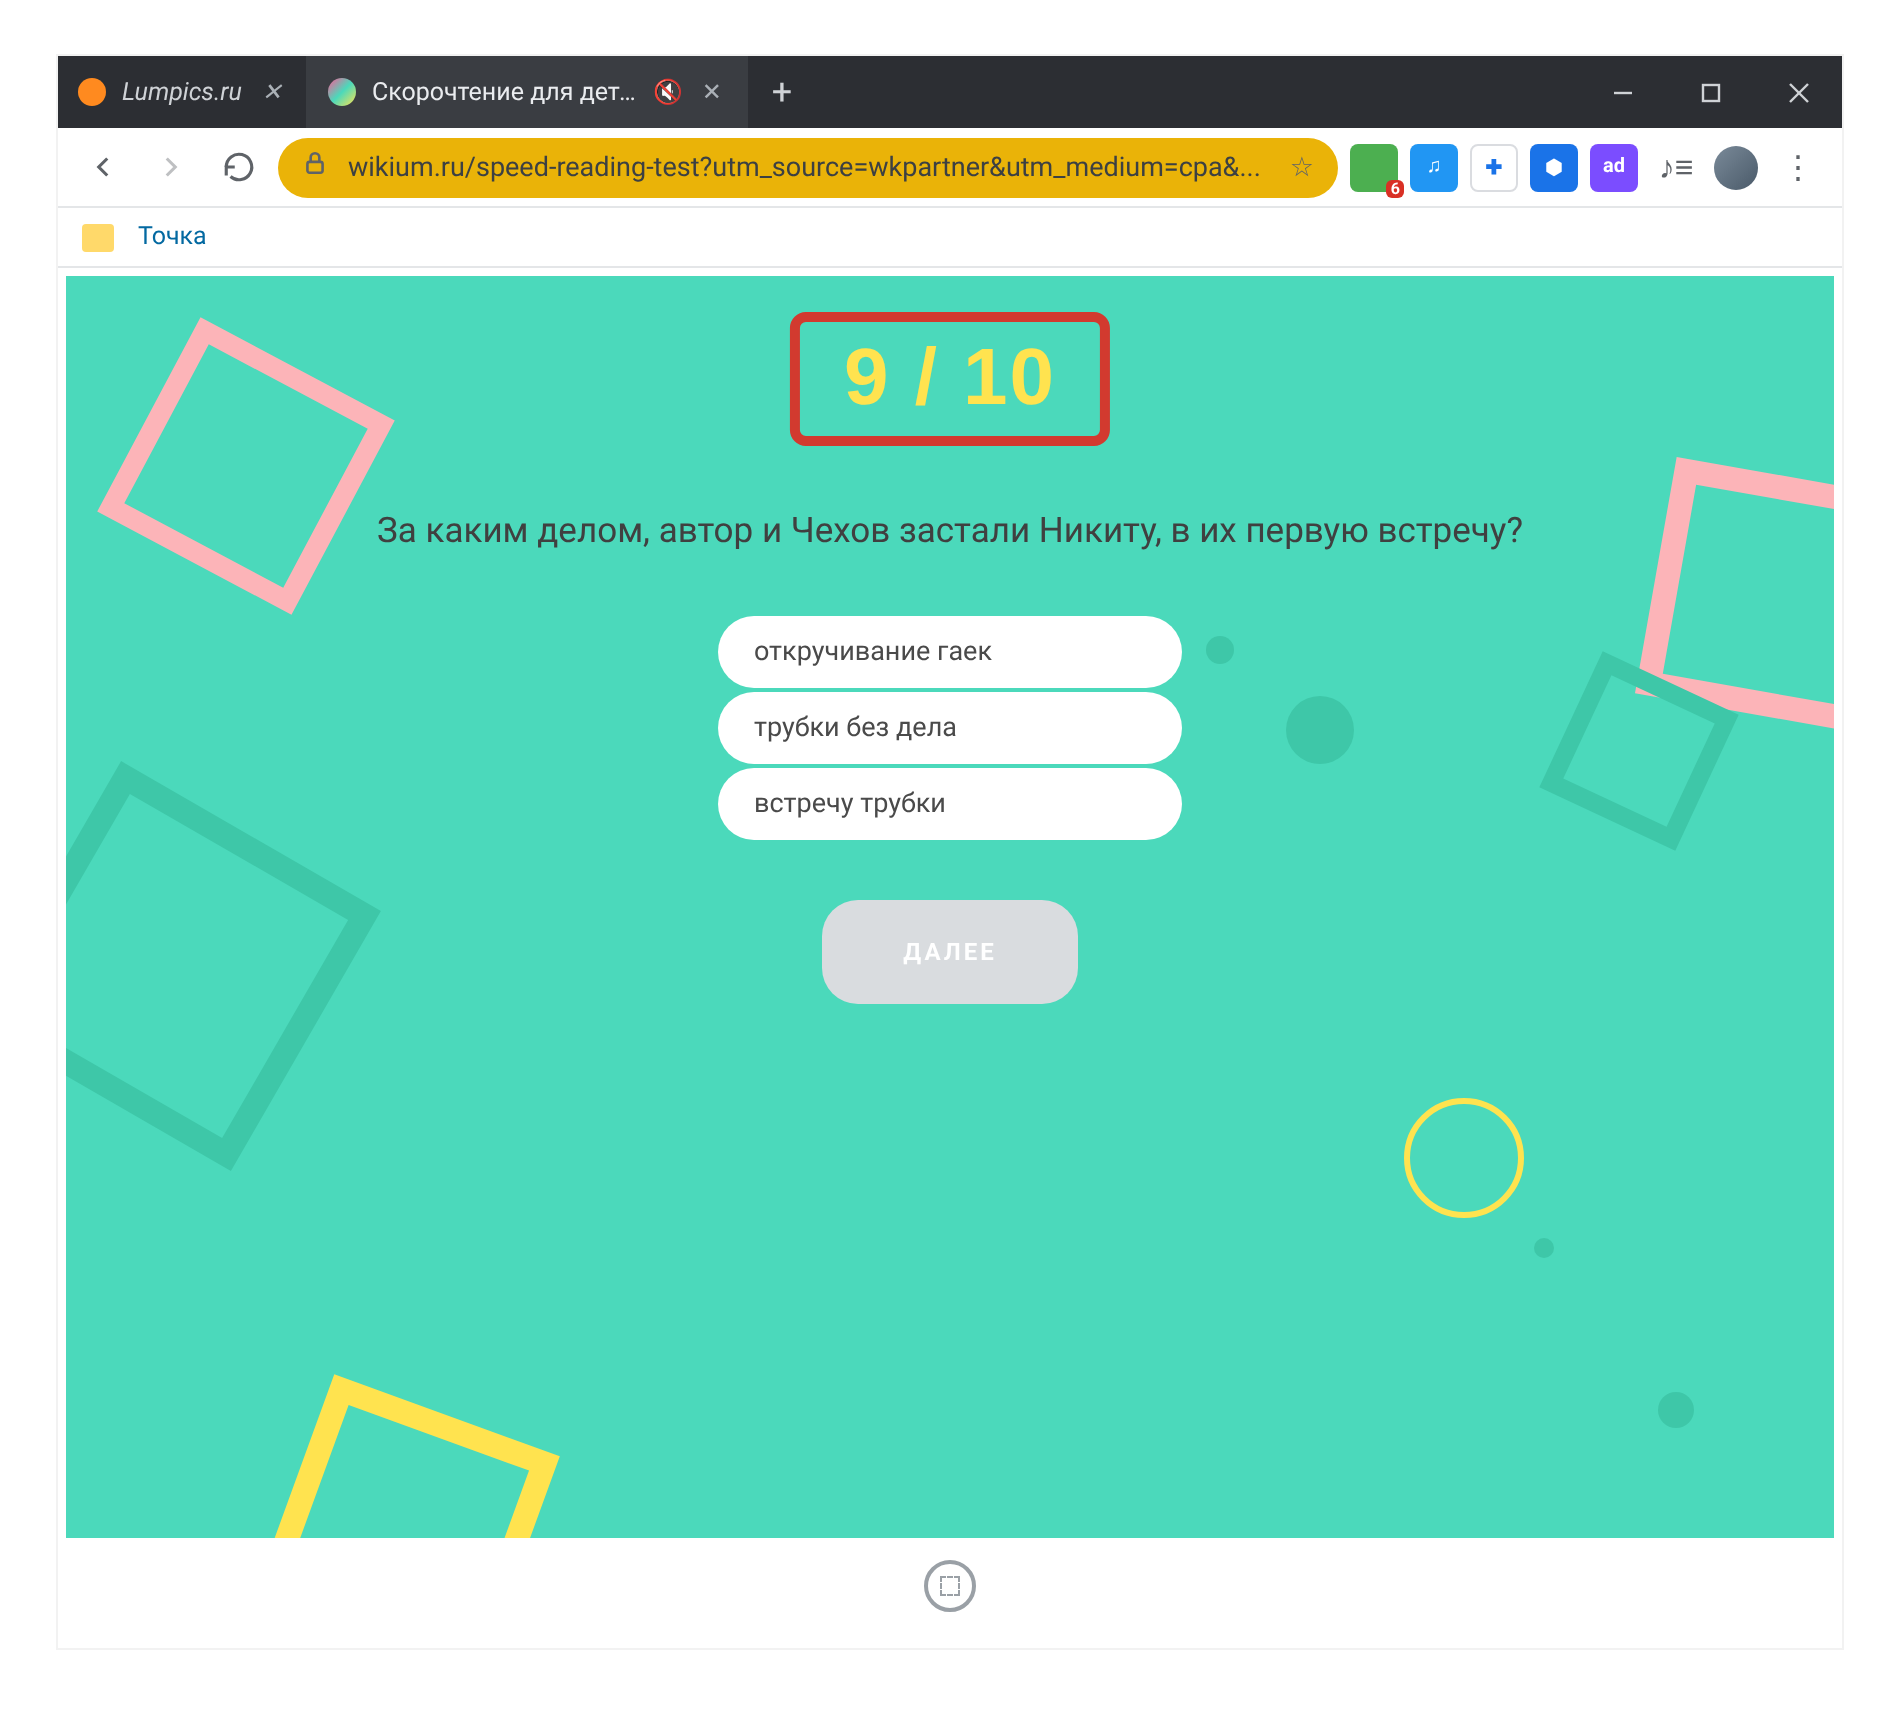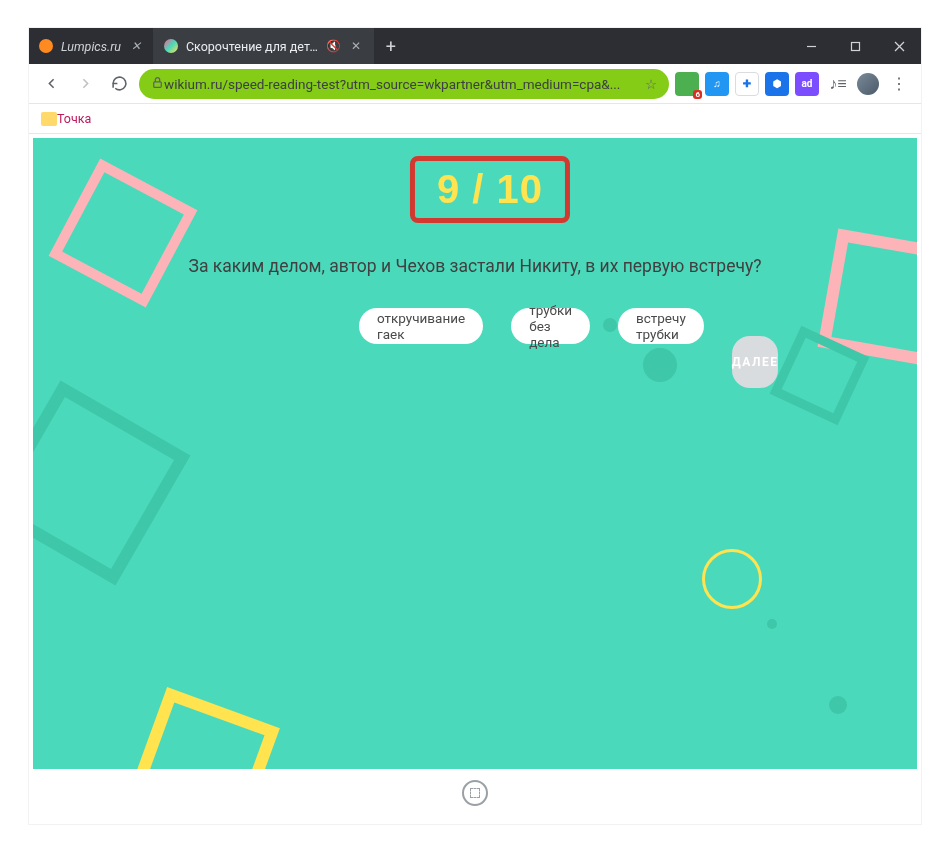--- a/index.html
+++ b/index.html
@@ -15,53 +15,53 @@
 .tab .title { overflow: hidden; text-overflow: ellipsis; white-space: nowrap; flex: 1; }
 .tab .mute, .tab .close { width: 14px; height: 14px; display: flex; align-items: center; justify-content: center; font-size: 12px; color: #aab0b6; }
 .newtab { width: 34px; display: flex; align-items: center; justify-content: center; font-size: 18px; color: #cfd2d6; }
 .win-controls { margin-left: auto; display: flex; }
 .win-controls div { width: 44px; display: flex; align-items: center; justify-content: center; color: #cfd2d6; }
 .win-controls svg { width: 11px; height: 11px; }
 
 .toolbar { height: 40px; background: #fff; display: flex; align-items: center; padding: 0 8px; gap: 6px; border-bottom: 1px solid #e4e6e8; }
 .tbtn { width: 28px; height: 28px; display: flex; align-items: center; justify-content: center; color: #5f6368; border-radius: 50%; }
 .tbtn svg { width: 17px; height: 17px; }
-.omnibox { flex: 1; height: 30px; background: #84cc16; border-radius: 15px; display: flex; align-items: center; padding: 0 12px; font-size: 13.5px; color: #3c4043; }
+.omnibox { flex: 1; height: 30px; background: #eab308; border-radius: 15px; display: flex; align-items: center; padding: 0 12px; font-size: 13.5px; color: #3c4043; gap: 10px; }
 .omnibox .lock { color: #5f6368; }
 .omnibox .url { flex: 1; overflow: hidden; white-space: nowrap; text-overflow: ellipsis; }
 .omnibox .star { color: #5f6368; }
 .ext { width: 24px; height: 24px; border-radius: 4px; display: flex; align-items: center; justify-content: center; font-size: 10px; font-weight: 700; color: #fff; position: relative; }
 .ext .badge { position: absolute; right: -3px; bottom: -3px; background: #d93025; color: #fff; font-size: 8px; padding: 0 2px; border-radius: 3px; }
 .avatar { width: 22px; height: 22px; border-radius: 50%; background: linear-gradient(135deg,#7a8a99,#4a5a69); }
 
-.bookmarks { height: 30px; background: #fff; display: flex; align-items: center; padding: 0 12px; gap: 0; font-size: 12.5px; color: #be185d; border-bottom: 1px solid #e4e6e8; }
+.bookmarks { height: 30px; background: #fff; display: flex; align-items: center; padding: 0 12px; gap: 12px; font-size: 12.5px; color: #0369a1; border-bottom: 1px solid #e4e6e8; }
 .bm-folder { width: 16px; height: 14px; background: #ffd96a; border-radius: 2px; }
 
 
 .content { flex: 1; position: relative; overflow: hidden; background: #fff; padding: 4px 4px 0; }
 .quiz { position: absolute; inset: 4px 4px 55px 4px; background: #4bd9bb; overflow: hidden; }
 .deco-square { position: absolute; border-style: solid; transform: rotate(15deg); }
 .deco1 { width: 110px; height: 110px; left: 35px; top: 40px; border: 10px solid #fcb4b8; transform: rotate(28deg); }
 .deco2 { width: 150px; height: 150px; left: -20px; top: 270px; border: 12px solid #3ec7a8; transform: rotate(30deg); }
 .deco3 { width: 120px; height: 120px; right: -30px; top: 100px; border: 12px solid #fcb4b8; transform: rotate(10deg); }
 .deco4 { width: 75px; height: 75px; right: 60px; top: 200px; border: 9px solid #3ec7a8; transform: rotate(25deg); }
 .deco5 { width: 120px; height: 120px; left: 110px; bottom: -55px; border: 12px solid #ffe34f; transform: rotate(20deg); }
 .deco-dot { position: absolute; border-radius: 50%; }
 .dot1 { width: 14px; height: 14px; background: #3ec7a8; left: 570px; top: 180px; }
 .dot2 { width: 34px; height: 34px; background: #3ec7a8; left: 610px; top: 210px; }
 .dot3 { width: 18px; height: 18px; background: #3ec7a8; right: 70px; bottom: 55px; }
 .dot4 { width: 10px; height: 10px; background: #3ec7a8; right: 140px; bottom: 140px; }
 .circ { position: absolute; width: 60px; height: 60px; border: 3px solid #ffe34f; border-radius: 50%; right: 155px; bottom: 160px; }
 
-.counter-box { position: absolute; left: 50%; top: 18px; transform: translateX(-50%); border: 5px solid #d23a2f; border-radius: 8px; padding: 6px 22px; margin-left: 15px; }
+.counter-box { position: absolute; left: 50%; top: 18px; transform: translateX(-50%); border: 5px solid #d23a2f; border-radius: 8px; padding: 6px 22px; }
 .counter-box span { font-size: 40px; font-weight: 900; font-family: Arial Black, Arial, sans-serif; color: #ffe34f; letter-spacing: 1px; }
 
 .question { position: absolute; left: 0; right: 0; top: 118px; text-align: center; font-size: 17.5px; color: #404040; padding: 0 80px; }
 
-.options { position: absolute; left: 50%; top: 170px; transform: translateX(-50%); width: 232px; display: flex; flex-direction: row; gap: 28px; }
+.options { position: absolute; left: 50%; top: 170px; transform: translateX(-50%); width: 232px; display: flex; flex-direction: column; gap: 2px; }
 .option { background: #fff; border-radius: 18px; height: 36px; display: flex; align-items: center; padding: 0 18px; font-size: 13.5px; color: #4a4a4a; cursor: pointer; }
 .next-btn { margin: 28px auto 0; width: 128px; height: 52px; border-radius: 18px; background: #d9dcdf; color: #fff; font-size: 12px; font-weight: 700; letter-spacing: 1.5px; display: flex; align-items: center; justify-content: center; }
 
 .bottombar { position: absolute; left: 4px; right: 4px; bottom: 10px; height: 42px; background: #fff; display: flex; align-items: center; justify-content: center; }
 .fs-btn { width: 26px; height: 26px; border: 2px solid #9aa0a6; border-radius: 50%; display: flex; align-items: center; justify-content: center; }
 .fs-btn::before { content: ""; width: 8px; height: 8px; border: 1.5px dashed #9aa0a6; }
 </style>
 </head>
 <body>
 

